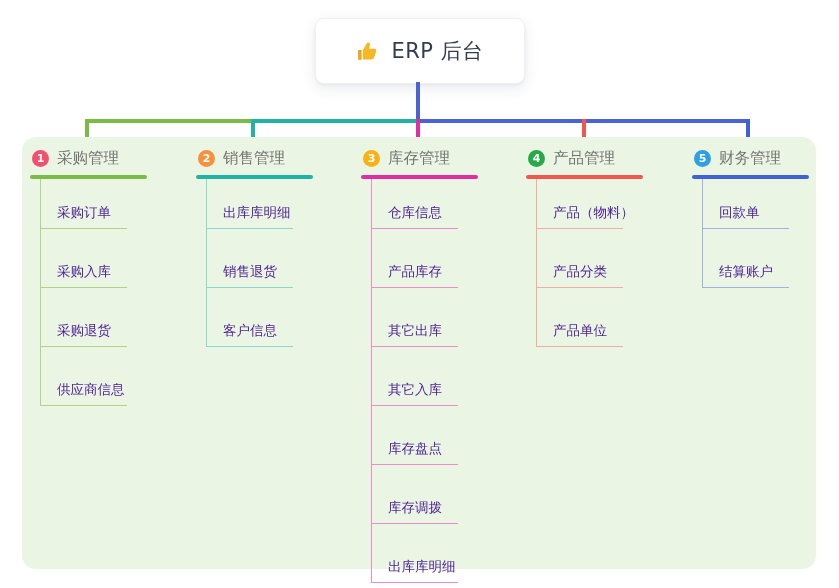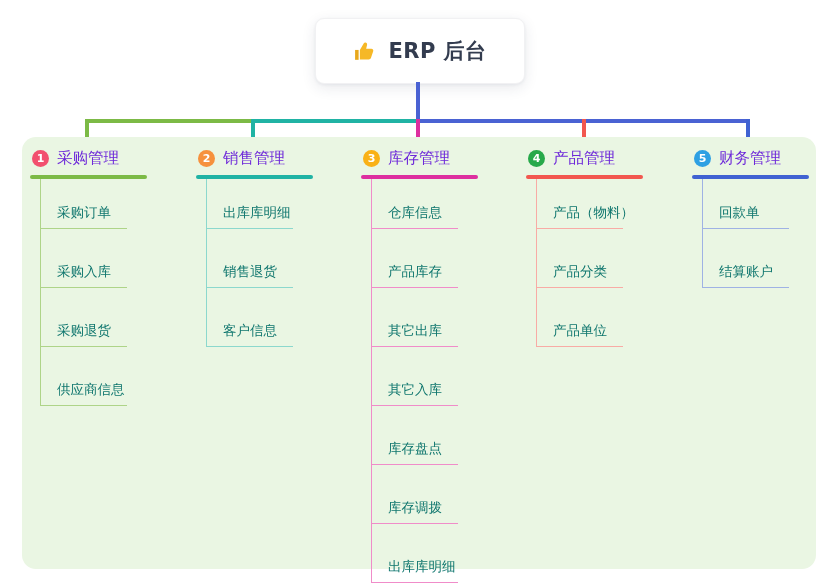--- a/index.html
+++ b/index.html
@@ -2,21 +2,21 @@
 <html><head>
 <meta charset="utf-8">
 <style>
   html,body{margin:0;padding:0;width:839px;height:588px;background:#ffffff;overflow:hidden;
     font-family:"DejaVu Sans","Liberation Sans",sans-serif;}
   .stage{position:relative;width:839px;height:588px;}
 
   
   .root-node{position:absolute;left:315px;top:18px;width:208px;height:64px;background:#fff;
     border:1px solid #f1f1f3;border-radius:9px;box-shadow:0 4px 14px rgba(40,50,80,.10),0 1px 3px rgba(40,50,80,.06);
-    display:flex;align-items:center;justify-content:center;gap:10px;font-weight:bold;}
+    display:flex;align-items:center;justify-content:center;gap:10px;}
   .root-title{font-size:21px;color:#333c4f;letter-spacing:.5px;}
   .thumb{width:25px;height:25px;display:block;}
 
   
   .stem{position:absolute;left:416px;top:82px;width:4px;height:39px;}
   .bus{position:absolute;top:119px;height:3.5px;}
   .bus.g{left:86px;width:168px;}
   .bus.t{left:251px;width:167px;}
   .bus.b{left:418px;width:332px;border-radius:0 2px 2px 0;}
   .drop{position:absolute;top:119px;width:3.5px;height:28px;}
@@ -27,27 +27,27 @@
   .drop.d5{left:746px;}
 
   
   .panel{position:absolute;left:22px;top:137px;width:794px;height:432px;border-radius:14px;}
 
   
   .branch{position:absolute;top:4px;width:150px;}
   .b-head{height:34px;display:flex;align-items:center;gap:8px;padding-left:2px;}
   .badge{width:17px;height:17px;border-radius:50%;color:#fff;font-size:11px;font-weight:700;
     display:flex;align-items:center;justify-content:center;flex:0 0 17px;}
-  .b-title{font-size:15.5px;font-weight:500;color:#6d28d9;white-space:nowrap;}
+  .b-title{font-size:15.5px;font-weight:500;color:#737373;white-space:nowrap;}
   .b-underline{width:117px;height:3.5px;border-radius:2px;background:var(--c);}
   .items{margin-left:10px;border-left:1.5px solid var(--light);}
   .item{width:86px;height:59px;box-sizing:border-box;border-bottom:1.5px solid var(--light);
     display:flex;align-items:flex-end;padding:0 0 6px 16px;}
   .item:first-child{height:50px;}
-  .item-label{font-size:13.5px;color:#0f766e;white-space:nowrap;}
+  .item-label{font-size:13.5px;color:#4c1d95;white-space:nowrap;}
 </style>
 </head>
 <body>
 
 <div class="stage">
 
   <div class="root-node">
     <svg class="thumb" viewBox="0 0 24 24">
       <path d="M2 10.5h3.4V20H2z" fill="#e8a81c"></path>
       <path d="M6.6 19.6h8.6c.9 0 1.7-.6 2-1.4l2.2-6.5c.4-1.2-.5-2.4-1.8-2.4h-5l.9-3.6c.3-1.1-.5-2.2-1.6-2.3-.6-.1-1.2.2-1.5.7L6.6 10.5z" fill="#f6b826"></path>

